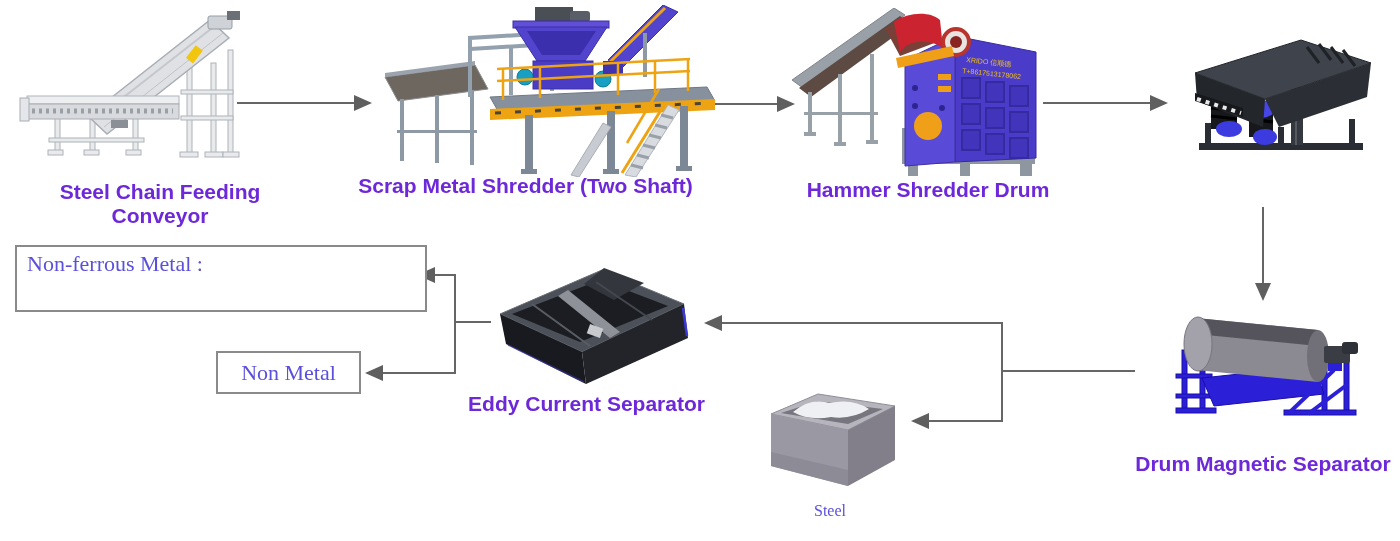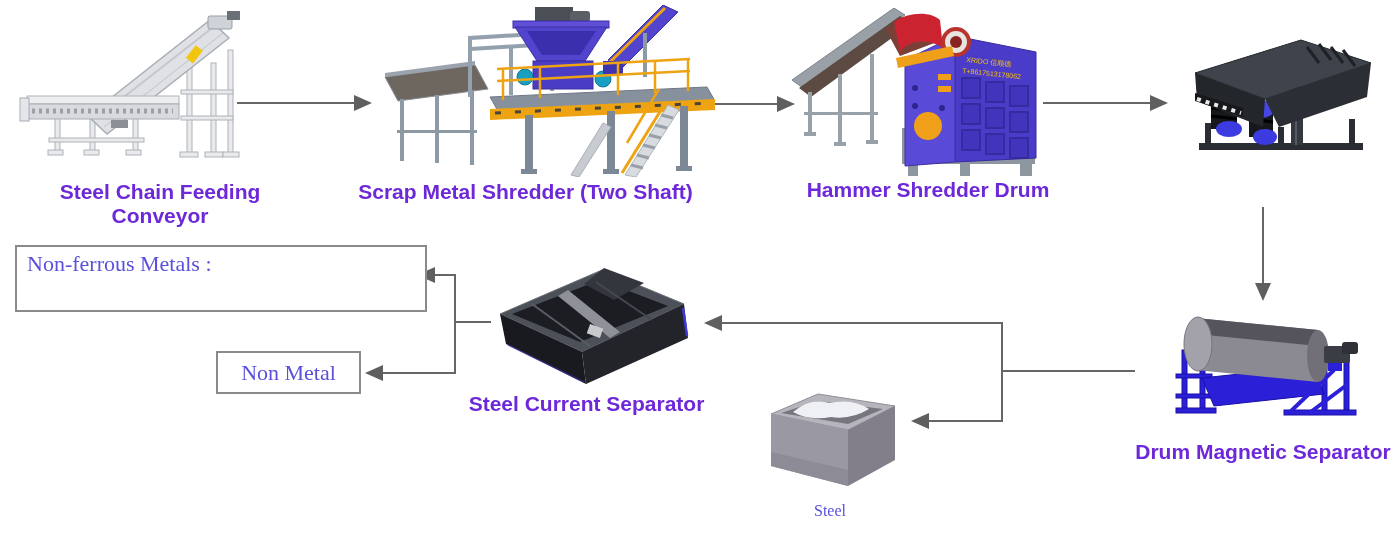--- a/index.html
+++ b/index.html
@@ -308,27 +308,27 @@
         <polygon points="18,31 55,19 120,27 85,42" fill="#77757e"></polygon>
         <path d="M30,30 Q48,15 66,21 Q90,16 106,27 Q88,38 68,35 Q46,39 30,30 Z" fill="#eff0f3"></path>
         <polygon points="8,32 85,48 85,104 8,84" fill="#9a98a2"></polygon>
         <polygon points="8,70 85,88 85,104 8,84" fill="#8d8b95"></polygon>
         <polygon points="132,24 85,48 85,104 132,78" fill="#827f8a"></polygon>
       </g>
     </svg>
   </figure>
 
   <div class="station-label" style="left:10px;top:180px;width:300px;">Steel Chain Feeding Conveyor</div>
-  <div class="station-label" style="left:353px;top:180px;width:345px;">Scrap Metal Shredder (Two Shaft)</div>
+  <div class="station-label" style="left:353px;top:174px;width:345px;">Scrap Metal Shredder (Two Shaft)</div>
   <div class="station-label" style="left:803px;top:178px;width:250px;">Hammer Shredder Drum</div>
-  <div class="station-label" style="left:1132px;top:440px;width:262px;">Drum Magnetic Separator</div>
-  <div class="station-label" style="left:464px;top:392px;width:245px;">Steel Current Separator</div>
+  <div class="station-label" style="left:1132px;top:452px;width:262px;">Drum Magnetic Separator</div>
+  <div class="station-label" style="left:464px;top:392px;width:245px;">Eddy Current Separator</div>
 
   <div class="outbox nonferrous">
-    <div>Non-ferrous Metals :</div>
+    <div>Non-ferrous Metal :</div>
   </div>
 
   <div class="outbox nonmetal">
     <span>Non Metal</span>
   </div>
 
   <div class="steel-label" style="left:765px;top:502px;width:130px;">Steel</div>
 
 </div>
 

